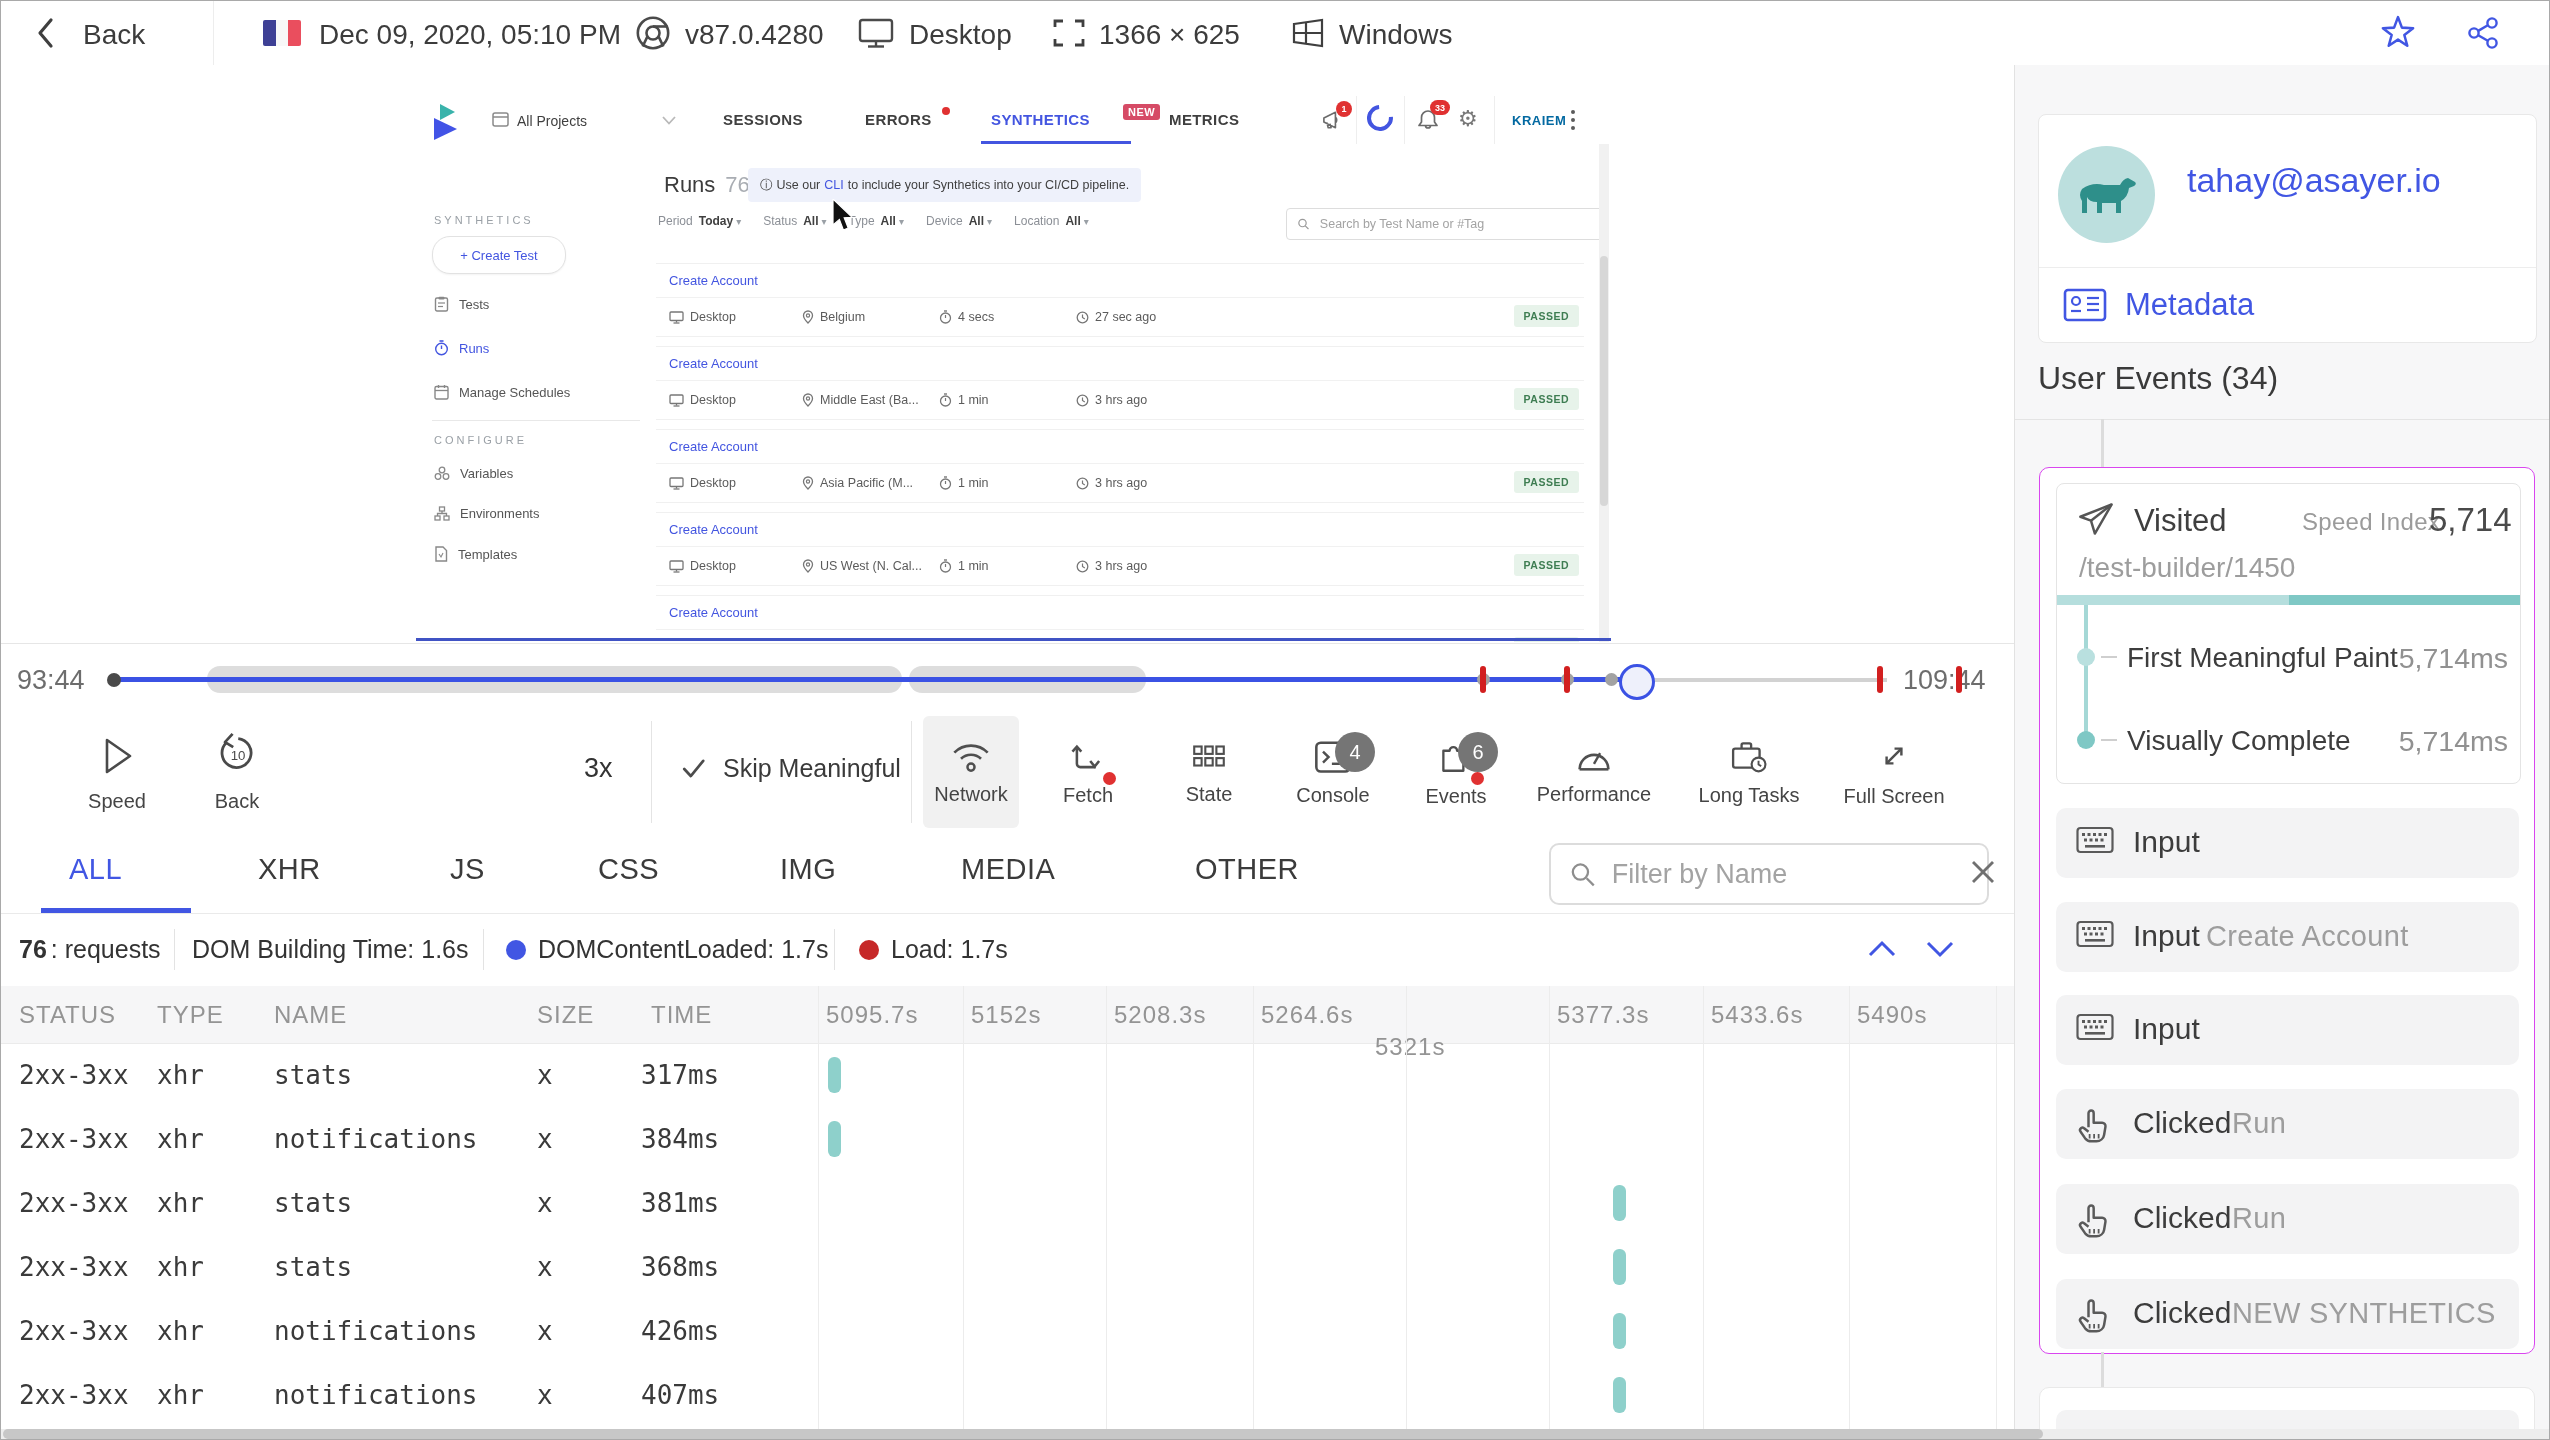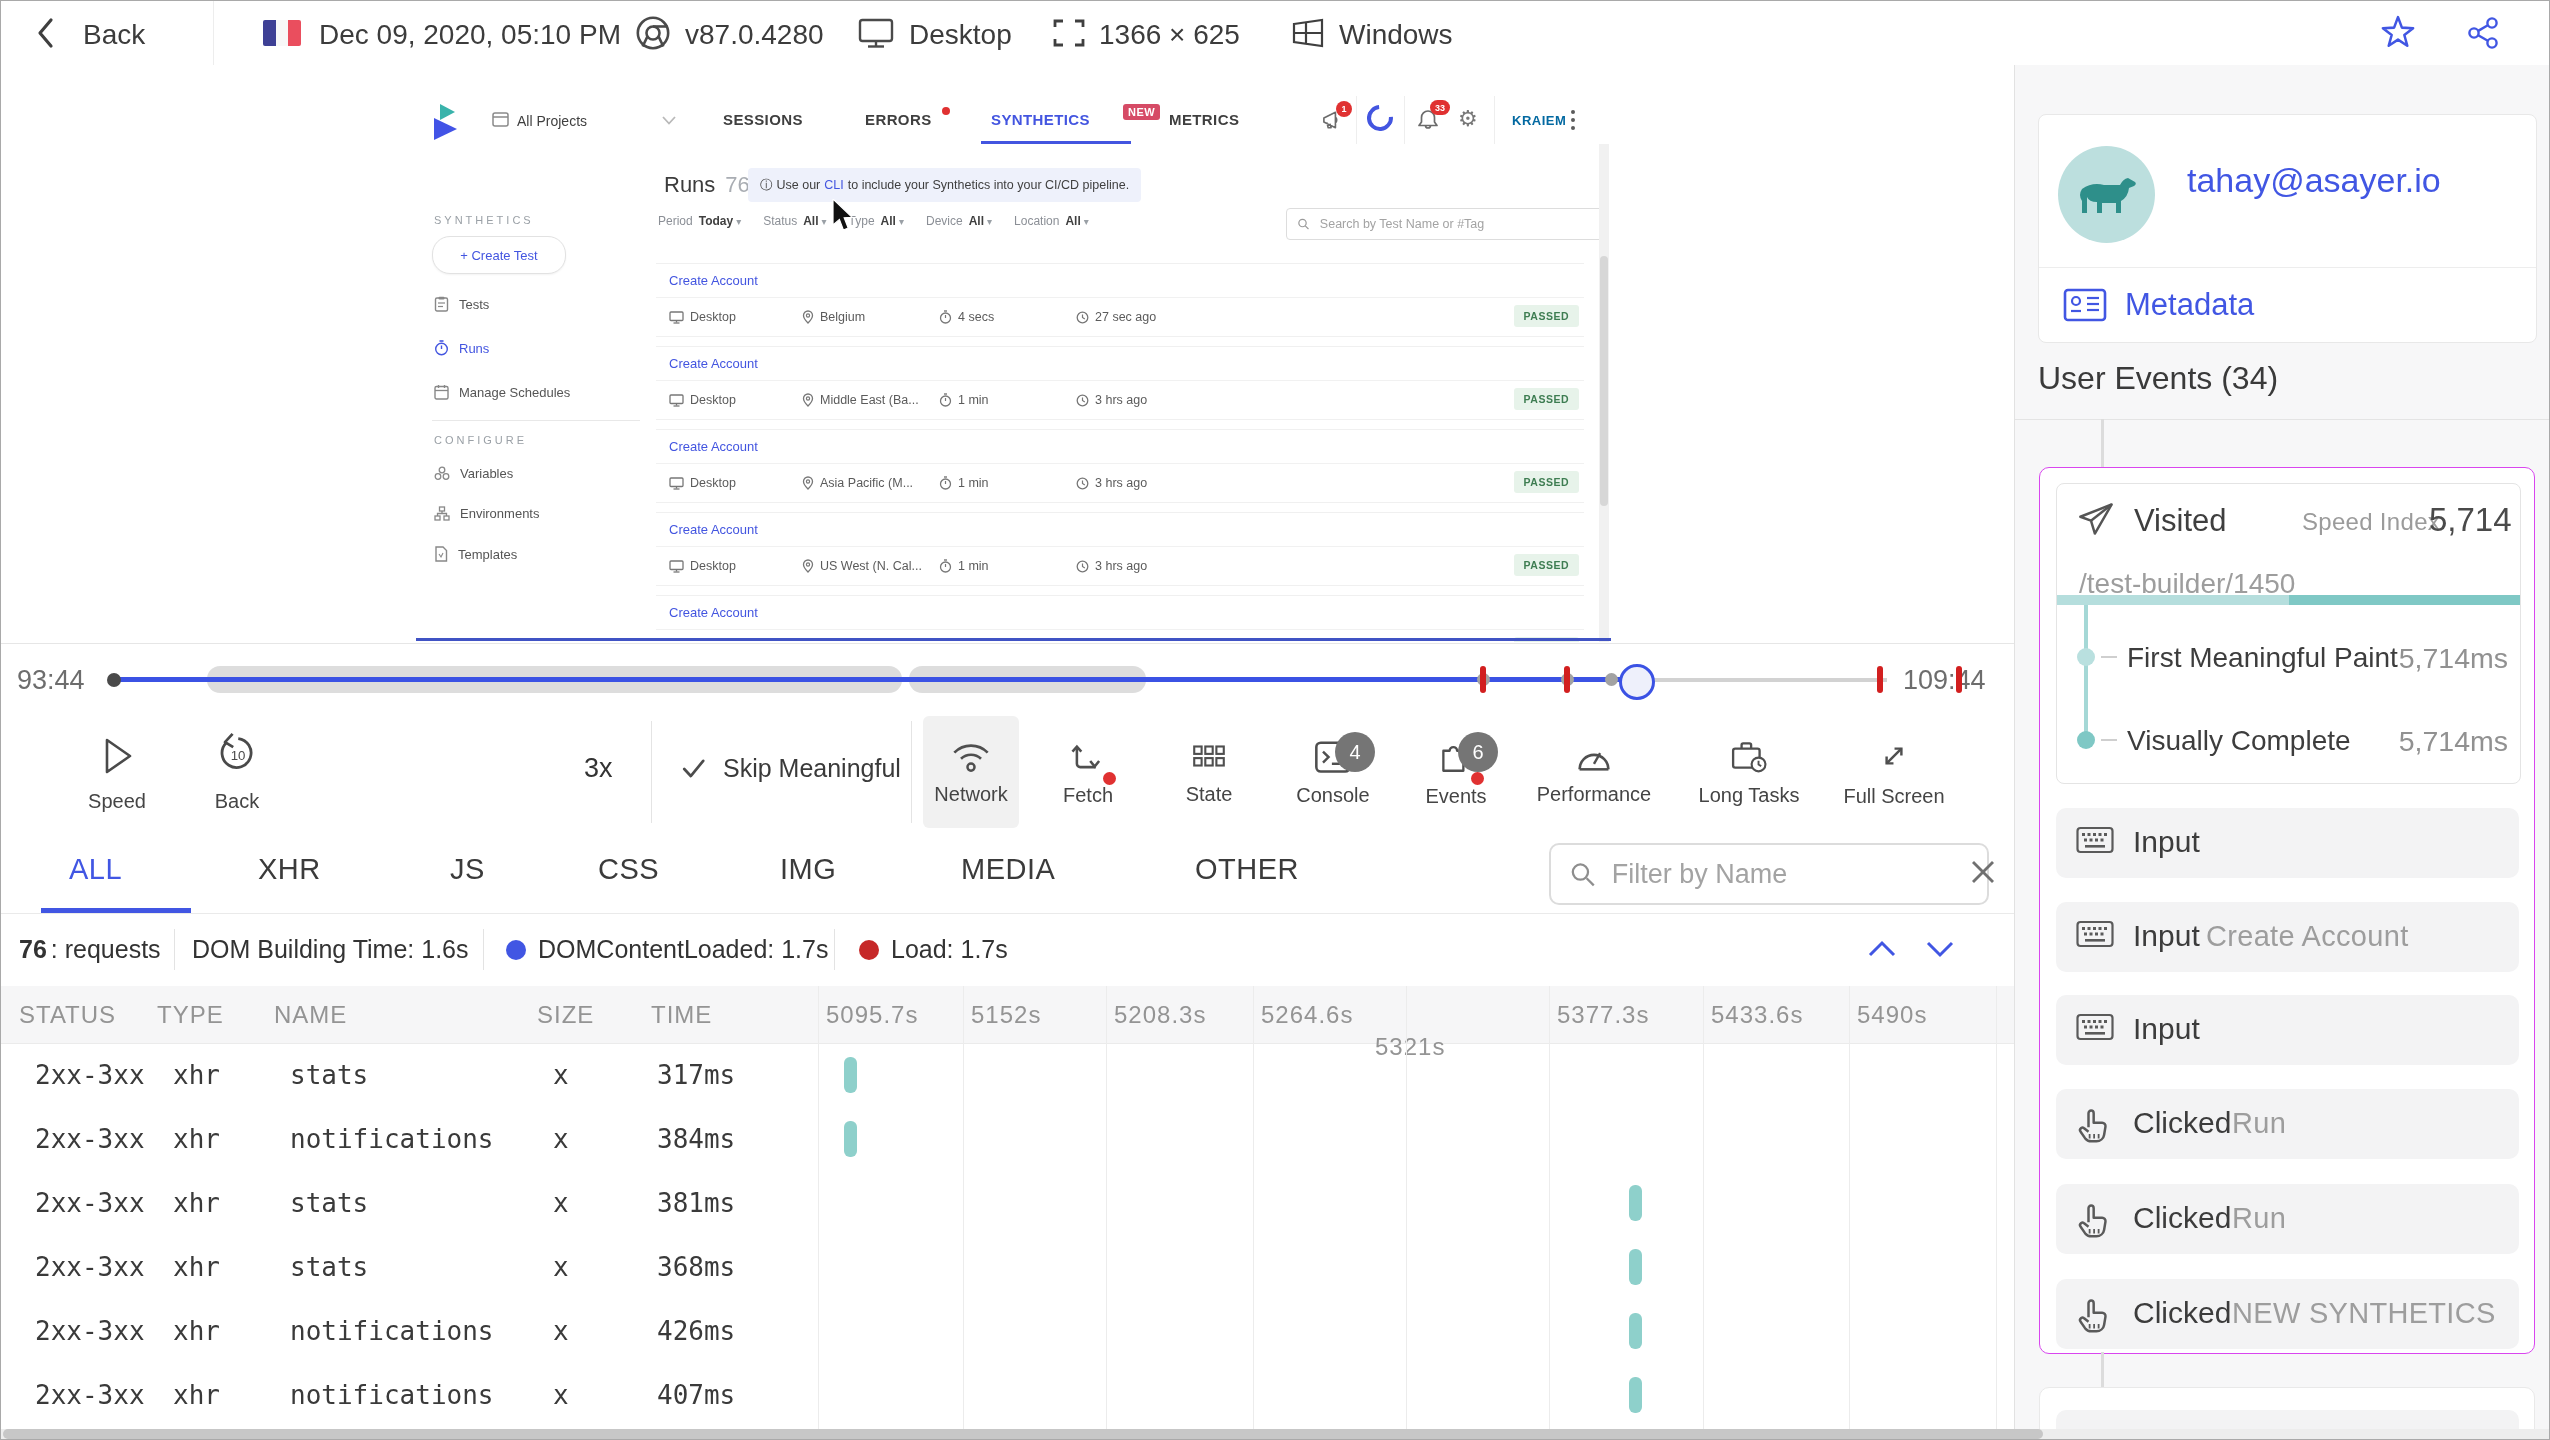--- a/index.html
+++ b/index.html
@@ -87,21 +87,21 @@
   .filter-box input{border:0;outline:0;font-size:27px;color:#555;width:100%;background:transparent;
                     font-family:"Liberation Sans",sans-serif;}
   .filter-box input::placeholder,.app-search input::placeholder{color:#a3a3a3;}
   .stats{position:absolute;left:0;top:82px;width:2013px;height:73px;border-bottom:1px solid #e7e7e7;}
   .stat{position:absolute;top:0;height:73px;display:flex;align-items:center;font-size:25px;color:#333;gap:12px;}
   .dot20{width:20px;height:20px;border-radius:50%;}
   .stat-sep{position:absolute;top:16px;height:41px;width:1px;background:#e3e3e3;}
   .thead{position:absolute;left:0;top:155px;width:2013px;height:57px;background:#f6f6f7;border-bottom:1px solid #ebebeb;}
   .hlabel{position:absolute;top:15px;font-size:24px;color:#949494;letter-spacing:1px;}
   .gridline{position:absolute;top:155px;width:1px;height:443px;background:#ececec;}
-  .trows{position:absolute;left:0;top:212px;width:2013px;margin-left:16px;}
+  .trows{position:absolute;left:0;top:212px;width:2013px;}
   .trow{position:relative;height:64px;font-family:"DejaVu Sans Mono",monospace;font-size:26px;color:#3a3a3a;}
   .trow span{position:absolute;top:17px;}
   .wbar{position:absolute;top:14px;width:13px;height:36px;border-radius:6px;background:#8ed0cb;}
   .hscroll{left:0;top:1428px;width:2548px;height:10px;background:#ededed;}
   .hthumb{position:absolute;left:2px;top:0;width:2040px;height:10px;border-radius:5px;background:#c7c7c7;}
   
   .side{left:2013px;top:64px;width:535px;height:1374px;background:#f7f7f8;border-left:1px solid #e2e2e2;}
   .ucard{position:absolute;left:23px;top:49px;width:497px;height:227px;background:#fff;border:1px solid #e8e8e8;border-radius:8px;}
   .avatar{position:absolute;left:19px;top:31px;width:97px;height:97px;border-radius:50%;background:#bcdfde;
           display:flex;align-items:center;justify-content:center;}
@@ -111,21 +111,21 @@
   .meta-row .t{font-size:31px;color:#4156e3;}
   .ev-title{position:absolute;left:23px;top:295px;font-size:32px;color:#3a3a3a;}
   .side-div{position:absolute;left:0;top:354px;width:535px;height:1px;background:#e4e4e4;}
   .conn{position:absolute;left:86px;width:3px;background:#dcdcdc;}
   .outer-card{position:absolute;left:24px;top:402px;width:494px;height:885px;background:#fff;border:1px solid #d946ef;border-radius:10px;}
   .vcard{position:absolute;left:16px;top:15px;width:463px;height:299px;border:1px solid #e4e4e4;border-radius:8px;overflow:hidden;background:#fff;}
   .vrow{position:absolute;left:0;top:0;width:100%;height:70px;}
   .vlabel{position:absolute;left:77px;top:19px;font-size:31px;color:#3f3f3f;}
   .si-label{position:absolute;left:245px;top:24px;font-size:24px;color:#9b9b9b;letter-spacing:.3px;}
   .si-value{position:absolute;left:372px;top:17px;font-size:33px;color:#4a4a4a;}
-  .vurl{position:absolute;left:22px;top:84px;font-size:28px;color:#9d9d9d;}
+  .vurl{position:absolute;left:22px;top:68px;font-size:28px;color:#9d9d9d;}
   .vbar{position:absolute;left:0;top:111px;width:100%;height:10px;}
   .vline{position:absolute;left:27px;top:121px;width:4px;height:135px;background:#a5d8d6;}
   .metric{position:absolute;left:0;width:100%;height:36px;}
   .mdot{position:absolute;left:20px;top:9px;width:18px;height:18px;border-radius:50%;}
   .mdash{position:absolute;left:44px;top:17px;width:16px;height:2px;background:#cfcfcf;}
   .mlabel{position:absolute;left:70px;top:3px;font-size:28px;color:#3d3d3d;}
   .mvalue{position:absolute;right:12px;top:3px;font-size:28.5px;color:#919191;}
   .ev-row{position:absolute;left:16px;width:463px;height:70px;background:#f3f3f4;border-radius:10px;}
   .ev-row .ic{position:absolute;left:20px;top:18px;}
   .ev-row .l{position:absolute;left:77px;top:17px;font-size:30px;color:#3c3c3c;}

